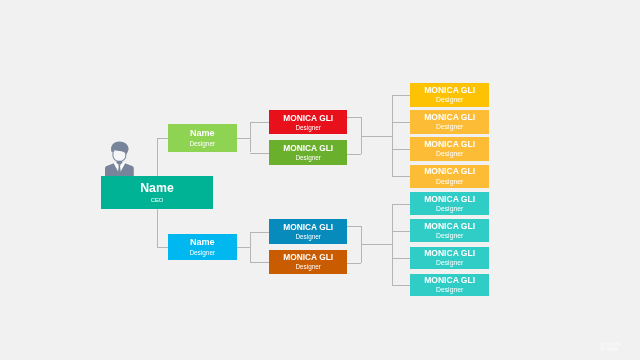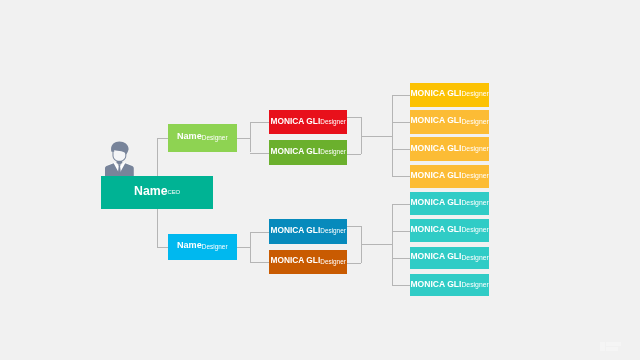--- a/index.html
+++ b/index.html
@@ -13,21 +13,21 @@
   #slide { position:relative; width:640px; height:360px; background:#f1f1f1;
            overflow:hidden; }
 
   
   .conn   { position:absolute; background:#b5b5b5; }
   .conn.h { height:1px; }
   .conn.v { width:1px; }
 
   
   .node { position:absolute; box-sizing:border-box;
-          display:flex; 
+          display:flex; flex-direction:column;
           align-items:center; justify-content:center;
           color:#ffffff; text-align:center; overflow:hidden; }
   .node .t1 { font-weight:bold; line-height:1; white-space:nowrap; }
   .node .t2 { line-height:1; white-space:nowrap; }
 
   
   .lvl0 .t1 { font-size:12.3px; letter-spacing:0px;    margin-bottom:4.2px; }
   .lvl0 .t2 { font-size:5.9px;  letter-spacing:-0.1px; }
   
   .lvl1 .t1 { font-size:9.1px;  margin-bottom:3.2px; }

